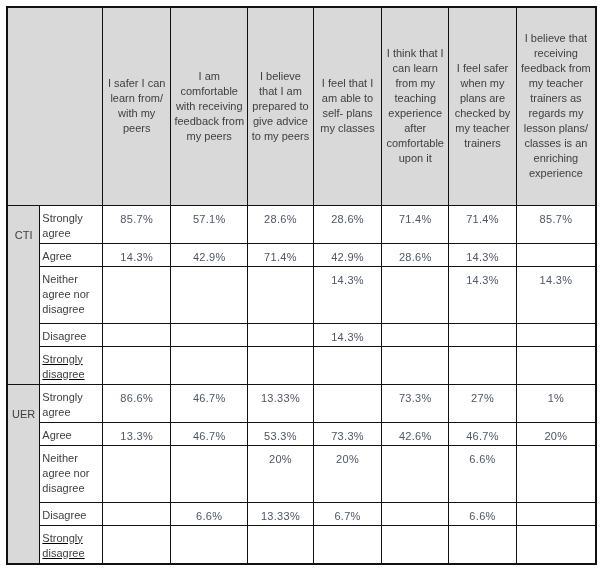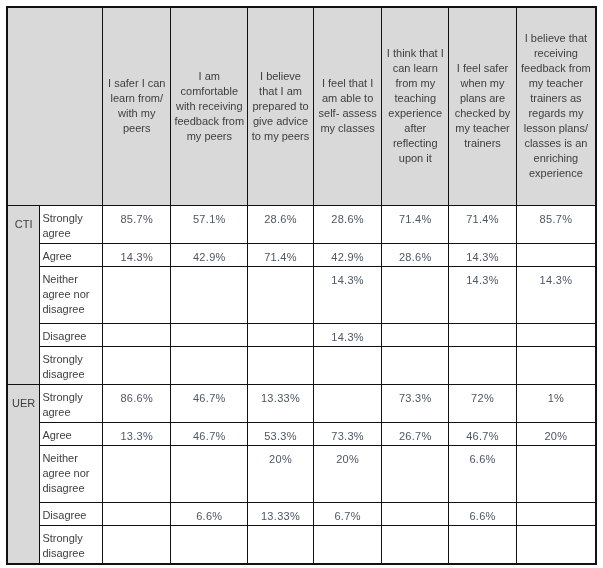--- a/index.html
+++ b/index.html
@@ -39,40 +39,40 @@
     color:var(--label-text);
     font-size:11px;line-height:15px;
     text-align:center;vertical-align:middle;
     padding:4px 3px;
   }
   td.group-cell{
     background:var(--header-bg);
     color:var(--label-text);
     font-size:11px;
     text-align:center;vertical-align:top;
-    padding-top:12px;
+    padding-top:23px;
   }
   td.likert-cell{
     color:var(--label-text);
     font-size:11px;line-height:15px;
     text-align:left;vertical-align:top;
     padding:5px 2px 2px 2px;
   }
   td.value-cell{
     color:var(--value-text);
     font-size:11px;
     letter-spacing:0.3px;
     text-align:center;vertical-align:top;
     padding-top:7px;
   }
   tr.row-0{height:38px;}
   tr.row-1{height:23px;padding-left:30px;}
   tr.row-2{height:57px;margin-left:44px;}
   tr.row-3{height:23px;padding-left:20px;}
-  tr.row-4{height:37px;}
+  tr.row-4{height:37px;text-decoration:underline;}
 </style>
 </head>
 <body>
 
 <div class="wrap">
   <table>
     <colgroup>
       <col class="c-group">
         <col class="c-likert">
       <col class="c-d1">
@@ -82,22 +82,22 @@
       <col class="c-d5">
         <col class="c-d6">
         <col class="c-d7">
     </colgroup>
     <thead>
         <tr>
           <th colspan="2"></th>
           <th>I safer I can learn from/ with my peers</th>
           <th>I am comfortable with receiving feedback from my peers</th>
           <th>I believe that I am prepared to give advice to my peers</th>
-          <th>I feel that I am able to self- assess my classes</th>
-          <th>I think that I can learn from my teaching experience after reflecting upon it</th>
+          <th>I feel that I am able to self- plans my classes</th>
+          <th>I think that I can learn from my teaching experience after comfortable upon it</th>
           <th>I feel safer when my plans are checked by my teacher trainers</th>
           <th>I believe that receiving feedback from my teacher trainers as regards my lesson plans/ classes is an enriching experience</th>
         </tr>
       </thead>
     <tbody>
         <tr class="row-0">
           <td rowspan="5" class="group-cell">CTI</td>
           <td class="likert-cell">Strongly agree</td>
           <td class="value-cell">85.7%</td>
           <td class="value-cell">57.1%</td>
@@ -148,30 +148,30 @@
           <td class="value-cell"></td>
         </tr>
         <tr class="row-0">
           <td rowspan="5" class="group-cell">UER</td>
           <td class="likert-cell">Strongly agree</td>
           <td class="value-cell">86.6%</td>
           <td class="value-cell">46.7%</td>
           <td class="value-cell">13.33%</td>
           <td class="value-cell"></td>
           <td class="value-cell">73.3%</td>
-          <td class="value-cell">72%</td>
+          <td class="value-cell">27%</td>
           <td class="value-cell">1%</td>
         </tr>
         <tr class="row-1">
           <td class="likert-cell">Agree</td>
           <td class="value-cell">13.3%</td>
           <td class="value-cell">46.7%</td>
           <td class="value-cell">53.3%</td>
           <td class="value-cell">73.3%</td>
-          <td class="value-cell">26.7%</td>
+          <td class="value-cell">42.6%</td>
           <td class="value-cell">46.7%</td>
           <td class="value-cell">20%</td>
         </tr>
         <tr class="row-2">
           <td class="likert-cell">Neither agree nor disagree</td>
           <td class="value-cell"></td>
           <td class="value-cell"></td>
           <td class="value-cell">20%</td>
           <td class="value-cell">20%</td>
           <td class="value-cell"></td>

